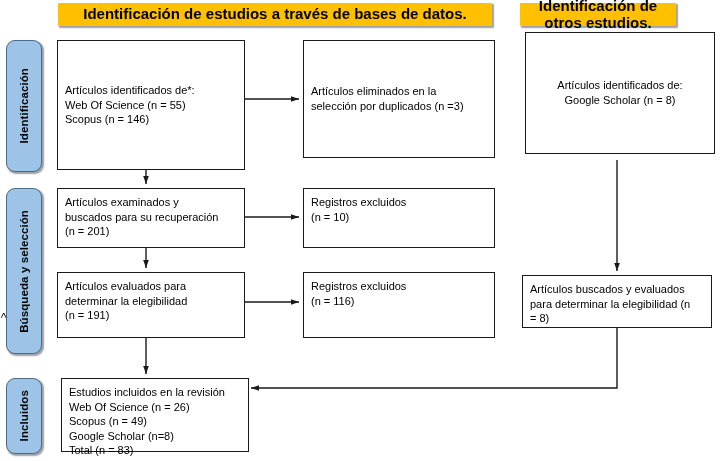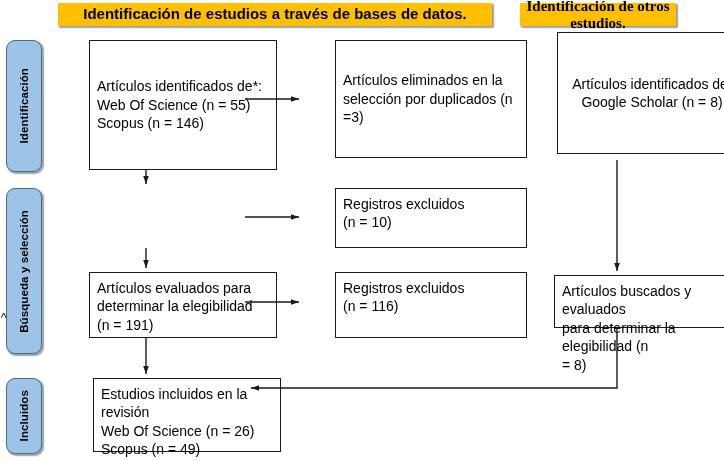--- a/index.html
+++ b/index.html
@@ -50,24 +50,23 @@
     white-space: nowrap;
     letter-spacing: 0.1px;
   }
   .node {
     position: absolute;
     background: #ffffff;
     border: 1.2px solid #1a1a1a;
     box-sizing: border-box;
     display: flex;
     align-items: center;
-    font-size: 14px;
+    font-size: 11px;
     color: #000000;
     line-height: 1.32;
-    margin-left: 32px;
   }
   .node .txt {
     padding: 0 7px;
     white-space: pre-line;
     width: 100%;
   }
   .node.center .txt {
     text-align: center;
   }
   .node.top-align {
@@ -93,21 +92,21 @@
 </style>
 </head>
 <body>
 
 <div id="canvas">
 
   <div class="banner" style="left:58px; top:3px; width:434px; height:23px;">
     <span>Identificación de estudios a través de bases de datos.</span>
   </div>
 
-  <div class="banner" style="left:520px; top:3px; width:156px; height:23px;font-family:Liberation Serif, serif;">
+  <div class="banner" style="left:520px; top:3px; width:156px; height:23px;">
     <span>Identificación de otros estudios.</span>
   </div>
 
   <div class="stage-label" style="left:6px; top:40px; width:34px; height:130px;">
     <span>Identificación</span>
   </div>
 
   <div class="stage-label" style="left:6px; top:188px; width:34px; height:164px;">
     <span>Búsqueda y selección</span>
   </div>
@@ -126,20 +125,25 @@
   <div class="node" style="left:303px; top:40px; width:192px; height:118px;">
     <div class="txt">Artículos eliminados en la
 selección por duplicados (n =3)</div>
   </div>
 
   <div class="node center" style="left:525px; top:32px; width:190px; height:122px;">
     <div class="txt">Artículos identificados de:
 Google Scholar (n = 8)</div>
   </div>
 
+  <div class="node top-align" style="left:57px; top:188px; width:188px; height:60px;">
+    <div class="txt">Artículos examinados y
+buscados para su recuperación
+(n = 201)</div>
+  </div>
 
   <div class="node top-align" style="left:303px; top:188px; width:192px; height:60px;">
     <div class="txt">Registros excluidos
 (n = 10)</div>
   </div>
 
   <div class="node top-align" style="left:57px; top:272px; width:188px; height:66px;">
     <div class="txt">Artículos evaluados para
 determinar la elegibilidad
 (n = 191)</div>

